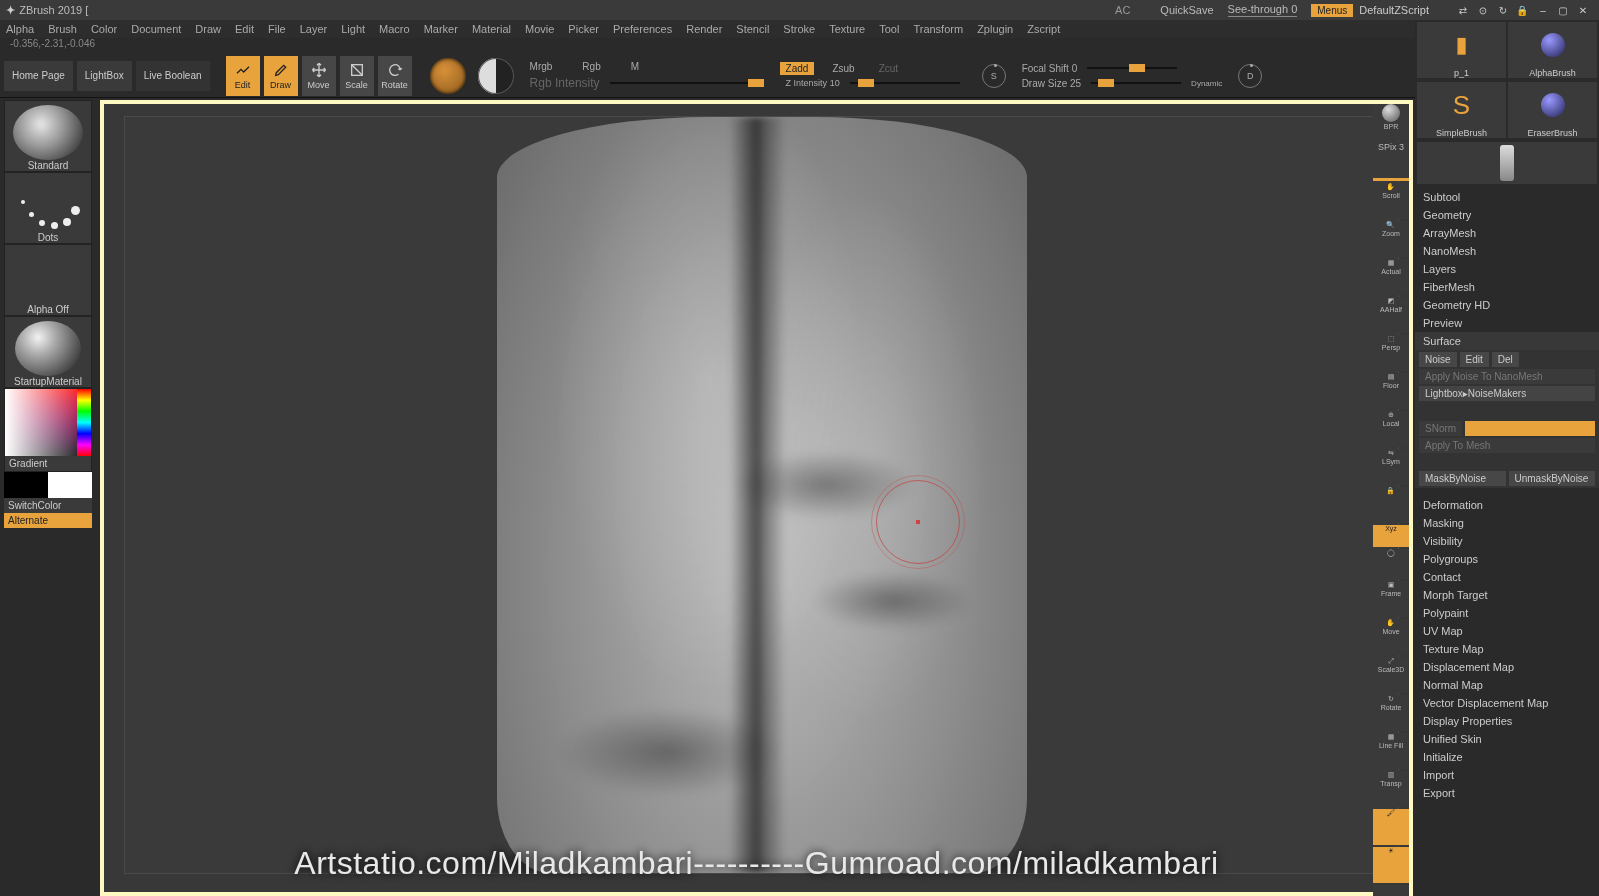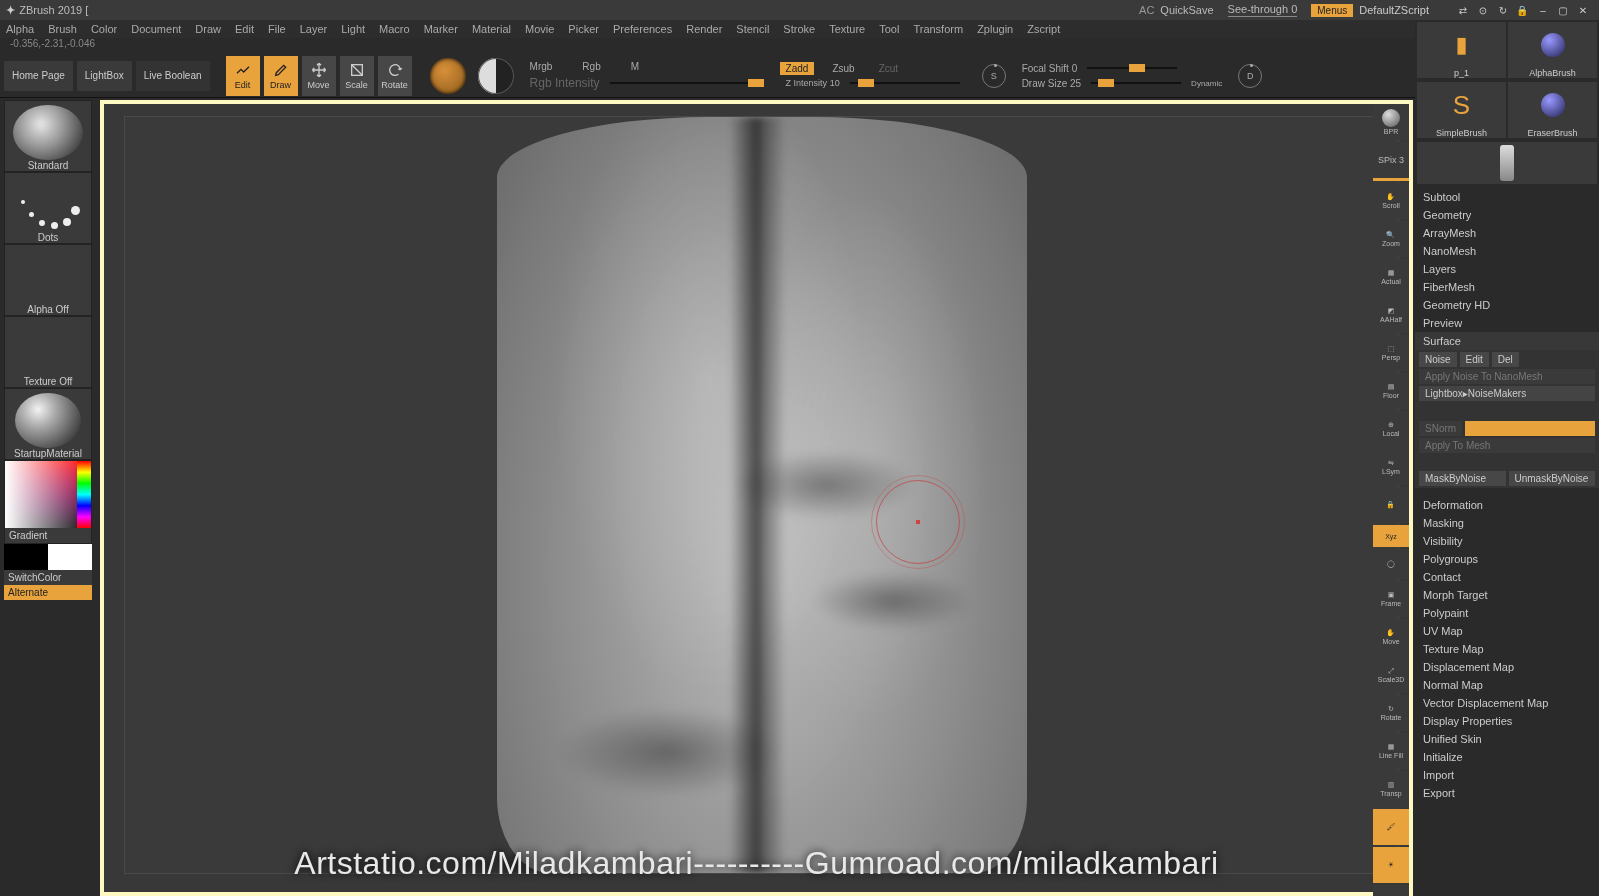--- a/index.html
+++ b/index.html
@@ -3,21 +3,21 @@
 <meta charset="utf-8">
 <style>
 * { margin:0; padding:0; box-sizing:border-box; font-family:Arial,sans-serif; }
 body { background:#2a2a2a; color:#aaa; font-size:11px; width:1599px; height:896px; overflow:hidden; user-select:none; }
 
 
 .titlebar { height:20px; background:#3a3a3a; display:flex; align-items:center; padding:0 6px; }
 .titlebar .logo { color:#ccc; font-weight:bold; margin-right:4px; }
 .titlebar .title { color:#bbb; }
 .titlebar .spacer { flex:1; }
-.titlebar .ac { color:#999; margin-right:6px; }
+.titlebar .ac { color:#999; margin-right:30px; }
 .titlebar .qs { color:#bbb; margin-right:14px; }
 .titlebar .see { color:#bbb; margin-right:14px; border-bottom:1px solid #888; padding-bottom:1px;}
 .titlebar .menus { background:#e8a33d; color:#222; padding:1px 6px; margin-right:6px; font-size:10px;}
 .titlebar .defz { color:#ccc; margin-right:24px; }
 .titlebar .winbtn { width:14px; height:14px; margin:0 3px; color:#ccc; display:inline-flex; align-items:center; justify-content:center; font-size:10px;}
 
 
 .menubar { height:18px; background:#2d2d2d; display:flex; align-items:center; padding:0 6px; gap:14px; font-size:11px; }
 .menubar span { color:#aaa; cursor:pointer; }
 .coords { height:16px; padding-left:10px; color:#888; background:#2a2a2a; font-size:10px;}
@@ -70,21 +70,21 @@
 }
 .canvas3d .crease{position:absolute;left:50%;top:0;bottom:0;width:56px;transform:translateX(-58%);background:linear-gradient(90deg,transparent,rgba(0,0,0,.5) 40%,rgba(0,0,0,.6) 50%,rgba(0,0,0,.4) 60%,transparent);filter:blur(3px);}
 .canvas3d .wr{position:absolute;background:radial-gradient(ellipse,rgba(0,0,0,.35),transparent 70%);filter:blur(4px);border-radius:50%;}
 .canvas3d .cursor{position:absolute;width:84px;height:84px;border:1px solid rgba(200,60,60,.7);border-radius:50%;left:59%;top:48%;}
 .canvas3d .cursor::after{content:'';position:absolute;inset:-6px;border:1px solid rgba(200,60,60,.35);border-radius:50%;}
 .canvas3d .cursor .c{position:absolute;left:50%;top:50%;width:4px;height:4px;background:#c44;transform:translate(-50%,-50%);}
 .watermark{position:absolute;left:0;right:0;bottom:10px;text-align:center;font-size:32px;color:#e8e8e8;text-shadow:0 0 8px #000;letter-spacing:.5px;white-space:nowrap;}
 
 
 .rshelf { position:absolute; right:190px; top:104px; width:36px; display:flex; flex-direction:column; gap:2px; }
-.rsh-btn { width:36px; height:36px; background:#3a3a3a; display:flex; flex-direction:column; align-items:center; justify-content:center; font-size:7px; color:#bbb; gap:1px;}
+.rsh-btn { width:36px; height:36px; background:#3a3a3a; display:flex; flex-direction:column; align-items:center; justify-content:flex-start; font-size:7px; color:#bbb; gap:1px;}
 .rsh-btn.orange { background:#e8a33d; color:#222; }
 .rsh-btn.spix{font-size:9px;height:30px;}
 .rsh-btn.accent { border-bottom:3px solid #e8a33d; height:39px;}
 
 
 .rpanel { position:absolute; right:0; top:20px; width:184px; bottom:0; background:#2a2a2a; display:flex; flex-direction:column; }
 .rp-brushrow{display:flex;gap:2px;padding:2px;background:#2a2a2a;}
 .rp-brushcell{flex:1;height:56px;background:#3a3a3a;display:flex;flex-direction:column;align-items:center;justify-content:flex-end;font-size:9px;color:#ccc;}
 .rp-brushcell .ico{flex:1;display:flex;align-items:center;justify-content:center;font-size:22px;}
 .rp-tool{height:42px;background:#3a3a3a;margin:2px 2px 4px 2px;display:flex;align-items:center;justify-content:center;}
@@ -254,24 +254,20 @@
       <span style="width:8px;height:8px;left:50px;top:36px"></span>
         <span style="width:9px;height:9px;left:58px;top:24px"></span>
     </div>
       <span>Dots</span>
   </div>
   <div class="lp-cell h70">
       <div style="flex:1"></div>
       <span>Alpha Off</span>
     </div>
   <div class="lp-cell h70">
-      <div style="flex:1"></div>
-      <span>Texture Off</span>
-    </div>
-  <div class="lp-cell h70">
       <div class="lp-sphere"></div>
       <span>StartupMaterial</span>
     </div>
   <div class="lp-cell" style="height:84px;padding:0">
       <div class="lp-picker">
         <div class="lp-hue"></div>
       </div>
       <span class="lp-label" style="width:100%;text-align:left">Gradient</span>
     </div>
   <div class="lp-swatches">

